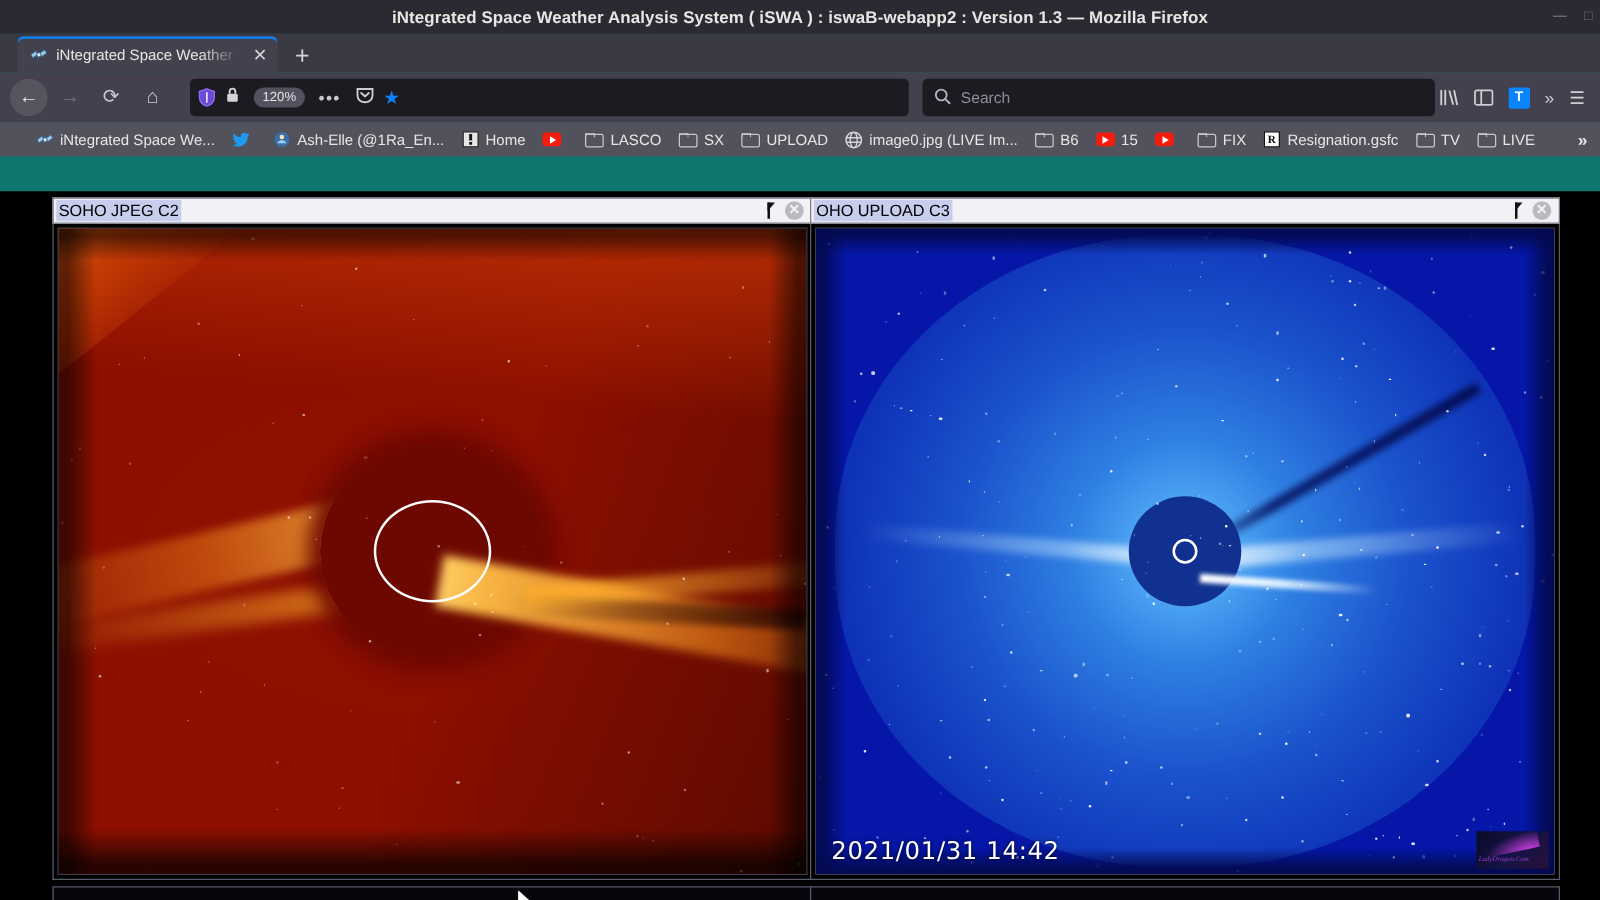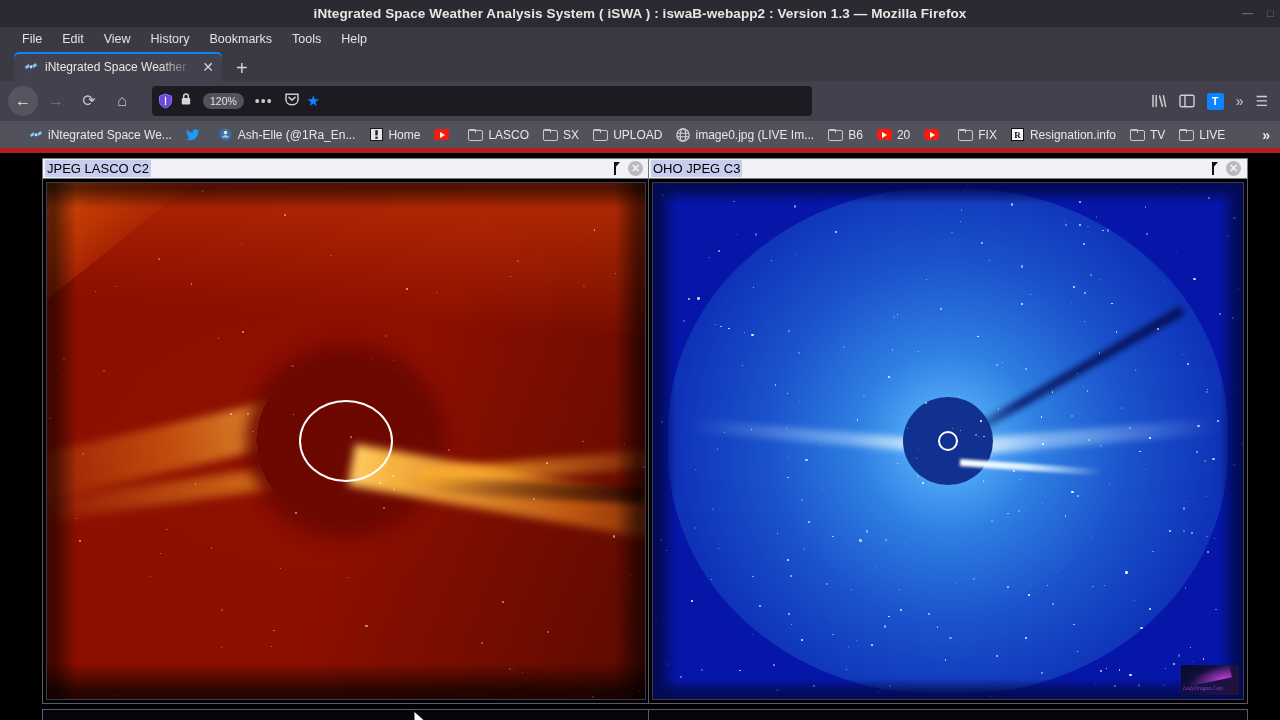--- a/index.html
+++ b/index.html
@@ -1,20 +1,20 @@
 <!DOCTYPE html>
 <html><head>
 <meta charset="utf-8">
 <style>
   * { margin:0; padding:0; box-sizing:border-box; }
   html,body { width:1280px; height:720px; overflow:hidden; background:#000; }
   body { font-family:"Liberation Sans", sans-serif; -webkit-font-smoothing:antialiased; }
 
   
-  #browser { width:1280px; height:720px; position:relative; background:#b91c1c; }
+  #browser { width:1280px; height:720px; position:relative; background:#0f766e; }
 
   .titlebar {
     height:27px; background:#2b2a33; color:#e8e6e3;
     display:flex; align-items:center; justify-content:center;
     position:relative; font-size:13.5px; font-weight:700;
   }
   .titlebar .title { letter-spacing:.1px; }
   .wincontrols { position:absolute; right:6px; top:0; height:27px; display:flex; align-items:center; gap:14px; }
   .wincontrols span { color:#9aa0a6; font-size:11px; opacity:.55; line-height:1; }
 
@@ -272,29 +272,20 @@
 <div id="browser">
 
   <div class="titlebar">
     <div class="title">iNtegrated Space Weather Analysis System ( iSWA ) : iswaB-webapp2 : Version 1.3 — Mozilla Firefox</div>
     <div class="wincontrols">
       <span>—</span>
       <span>□</span>
     </div>
   </div>
 
-  <div class="menubar">
-    <div class="mi">File</div>
-    <div class="mi">Edit</div>
-    <div class="mi">View</div>
-    <div class="mi">History</div>
-    <div class="mi">Bookmarks</div>
-    <div class="mi">Tools</div>
-    <div class="mi">Help</div>
-  </div>
 
   <div class="tabstrip">
     <div class="tab">
       <span class="favicon">
         <svg width="14" height="14" viewBox="0 0 14 14">
           <g fill="#9bc7e8" stroke="#2d5f86" stroke-width=".7">
             <rect x="1" y="5" width="5" height="3.2" transform="rotate(-35 3.5 6.6)"></rect>
             <rect x="8" y="4" width="5" height="3.2" transform="rotate(-35 10.5 5.6)"></rect>
           </g>
           <rect x="5.6" y="5.4" width="3" height="3" fill="#dfe7ee" stroke="#2d5f86" stroke-width=".7" transform="rotate(-35 7 6.9)"></rect>
@@ -330,20 +321,29 @@
       <span class="dots">•••</span>
       <span class="pocket">
         <svg width="16" height="16" viewBox="0 0 16 16">
           <path d="M2 3.2h12v5.2c0 3.4-2.8 5.4-6 5.4s-6-2-6-5.4Z" fill="none" stroke="#cdcad2" stroke-width="1.5"></path>
           <path d="M5 6.4 8 9.2 11 6.4" fill="none" stroke="#cdcad2" stroke-width="1.6" stroke-linecap="round"></path>
         </svg>
       </span>
       <span class="star">★</span>
     </div>
 
+    <div class="searchbar">
+      <span>
+        <svg width="14" height="14" viewBox="0 0 14 14">
+          <circle cx="6" cy="6" r="4.3" fill="none" stroke="#b5b2bb" stroke-width="1.5"></circle>
+          <path d="M9.3 9.3 12.6 12.6" stroke="#b5b2bb" stroke-width="1.6" stroke-linecap="round"></path>
+        </svg>
+      </span>
+      <span>Search</span>
+    </div>
 
     <div class="toolend">
       <span class="ti">
         <svg width="16" height="14" viewBox="0 0 16 14">
           <g stroke="#d0cdd4" stroke-width="1.5" stroke-linecap="round">
             <path d="M2 1.5 V12.5"></path>
               <path d="M5.2 1.5 V12.5"></path>
             <path d="M8.6 2 L11.4 12.2"></path>
               <path d="M12.4 1.8 L14.6 12.4"></path>
           </g>
@@ -438,61 +438,61 @@
       <span>image0.jpg (LIVE Im...</span>
     </div>
 
     <div class="bm">
       <span class="folder"></span>
       <span>B6</span>
     </div>
 
     <div class="bm">
       <span class="ytico"></span>
-      <span>20</span>
+      <span>15</span>
     </div>
 
     <div class="bm">
       <span class="ytico"></span>
       <span></span>
     </div>
 
     <div class="bm">
       <span class="folder"></span>
       <span>FIX</span>
     </div>
 
     <div class="bm">
       <span class="bmico">
         <svg width="13" height="13" viewBox="0 0 13 13">
           <rect x="0.5" y="0.5" width="12" height="12" fill="#fafafa" stroke="#111"></rect>
           <text x="6.5" y="9.6" font-family="Liberation Serif, serif" font-size="9" font-weight="700" fill="#111" text-anchor="middle">R</text>
         </svg>
       </span>
-      <span>Resignation.info</span>
+      <span>Resignation.gsfc</span>
     </div>
 
     <div class="bm">
       <span class="folder"></span>
       <span>TV</span>
     </div>
 
     <div class="bm">
       <span class="folder"></span>
       <span>LIVE</span>
     </div>
 
     <div class="bmchev">»</div>
   </div>
 
   <div class="page">
 
     <div class="widget" style="left:42px; top:5px; width:608px; height:546px;">
       <div class="widget-head">
-        <span class="widget-title">JPEG LASCO C2</span>
+        <span class="widget-title">SOHO JPEG C2</span>
         <span class="head-tools">
           <span class="arrow-ico"></span>
           <span class="close-ico">✕</span>
         </span>
       </div>
       <div class="widget-body">
         <div class="imgframe">
           <div class="c2"></div>
           <div class="c2-topband"></div>
           <div class="c2-corner"></div>
@@ -575,21 +575,21 @@
               <span style="left:78.61%;top:14.97%;width:2.16px;height:2.16px;opacity:0.29"></span>
               <span style="left:57.84%;top:34.22%;width:1.37px;height:1.37px;opacity:0.30"></span>
             </div>
           <div class="c2-vig"></div>
         </div>
       </div>
     </div>
 
     <div class="widget" style="left:648px; top:5px; width:600px; height:546px;">
       <div class="widget-head">
-        <span class="widget-title">OHO JPEG C3</span>
+        <span class="widget-title">OHO UPLOAD C3</span>
         <span class="head-tools">
           <span class="arrow-ico"></span>
           <span class="close-ico">✕</span>
         </span>
       </div>
       <div class="widget-body">
         <div class="imgframe">
           <div class="c3"></div>
           <div class="c3-field"></div>
           <div class="c3-pylon"></div>
@@ -854,20 +854,21 @@
               <span style="left:69.60%;top:7.09%;width:0.85px;height:0.85px;opacity:0.33"></span>
               <span style="left:75.58%;top:18.53%;width:1.27px;height:1.27px;opacity:0.36"></span>
               <span style="left:92.26%;top:46.83%;width:2.19px;height:2.19px;opacity:0.69"></span>
               <span style="left:11.00%;top:12.99%;width:2.09px;height:2.09px;opacity:0.68"></span>
               <span style="left:41.67%;top:78.75%;width:1.55px;height:1.55px;opacity:0.31"></span>
               <span style="left:1.56%;top:2.11%;width:1.97px;height:1.97px;opacity:0.88"></span>
               <span style="left:70.91%;top:59.64%;width:2.21px;height:2.21px;opacity:0.91"></span>
               <span style="left:15.16%;top:35.26%;width:1.06px;height:1.06px;opacity:0.81"></span>
             </div>
           <div class="c3-vig"></div>
+          <div class="stamp">2021/01/31  14:42</div>
           <div class="watermark">
             <div class="swoosh"></div>
             <div class="wm-text">LadyDragon.Com</div>
           </div>
         </div>
       </div>
     </div>
 
     <div class="stub-head" style="left:42px; top:556px; width:608px;"></div>
     <div class="stub-head" style="left:648px; top:556px; width:600px;"></div>

